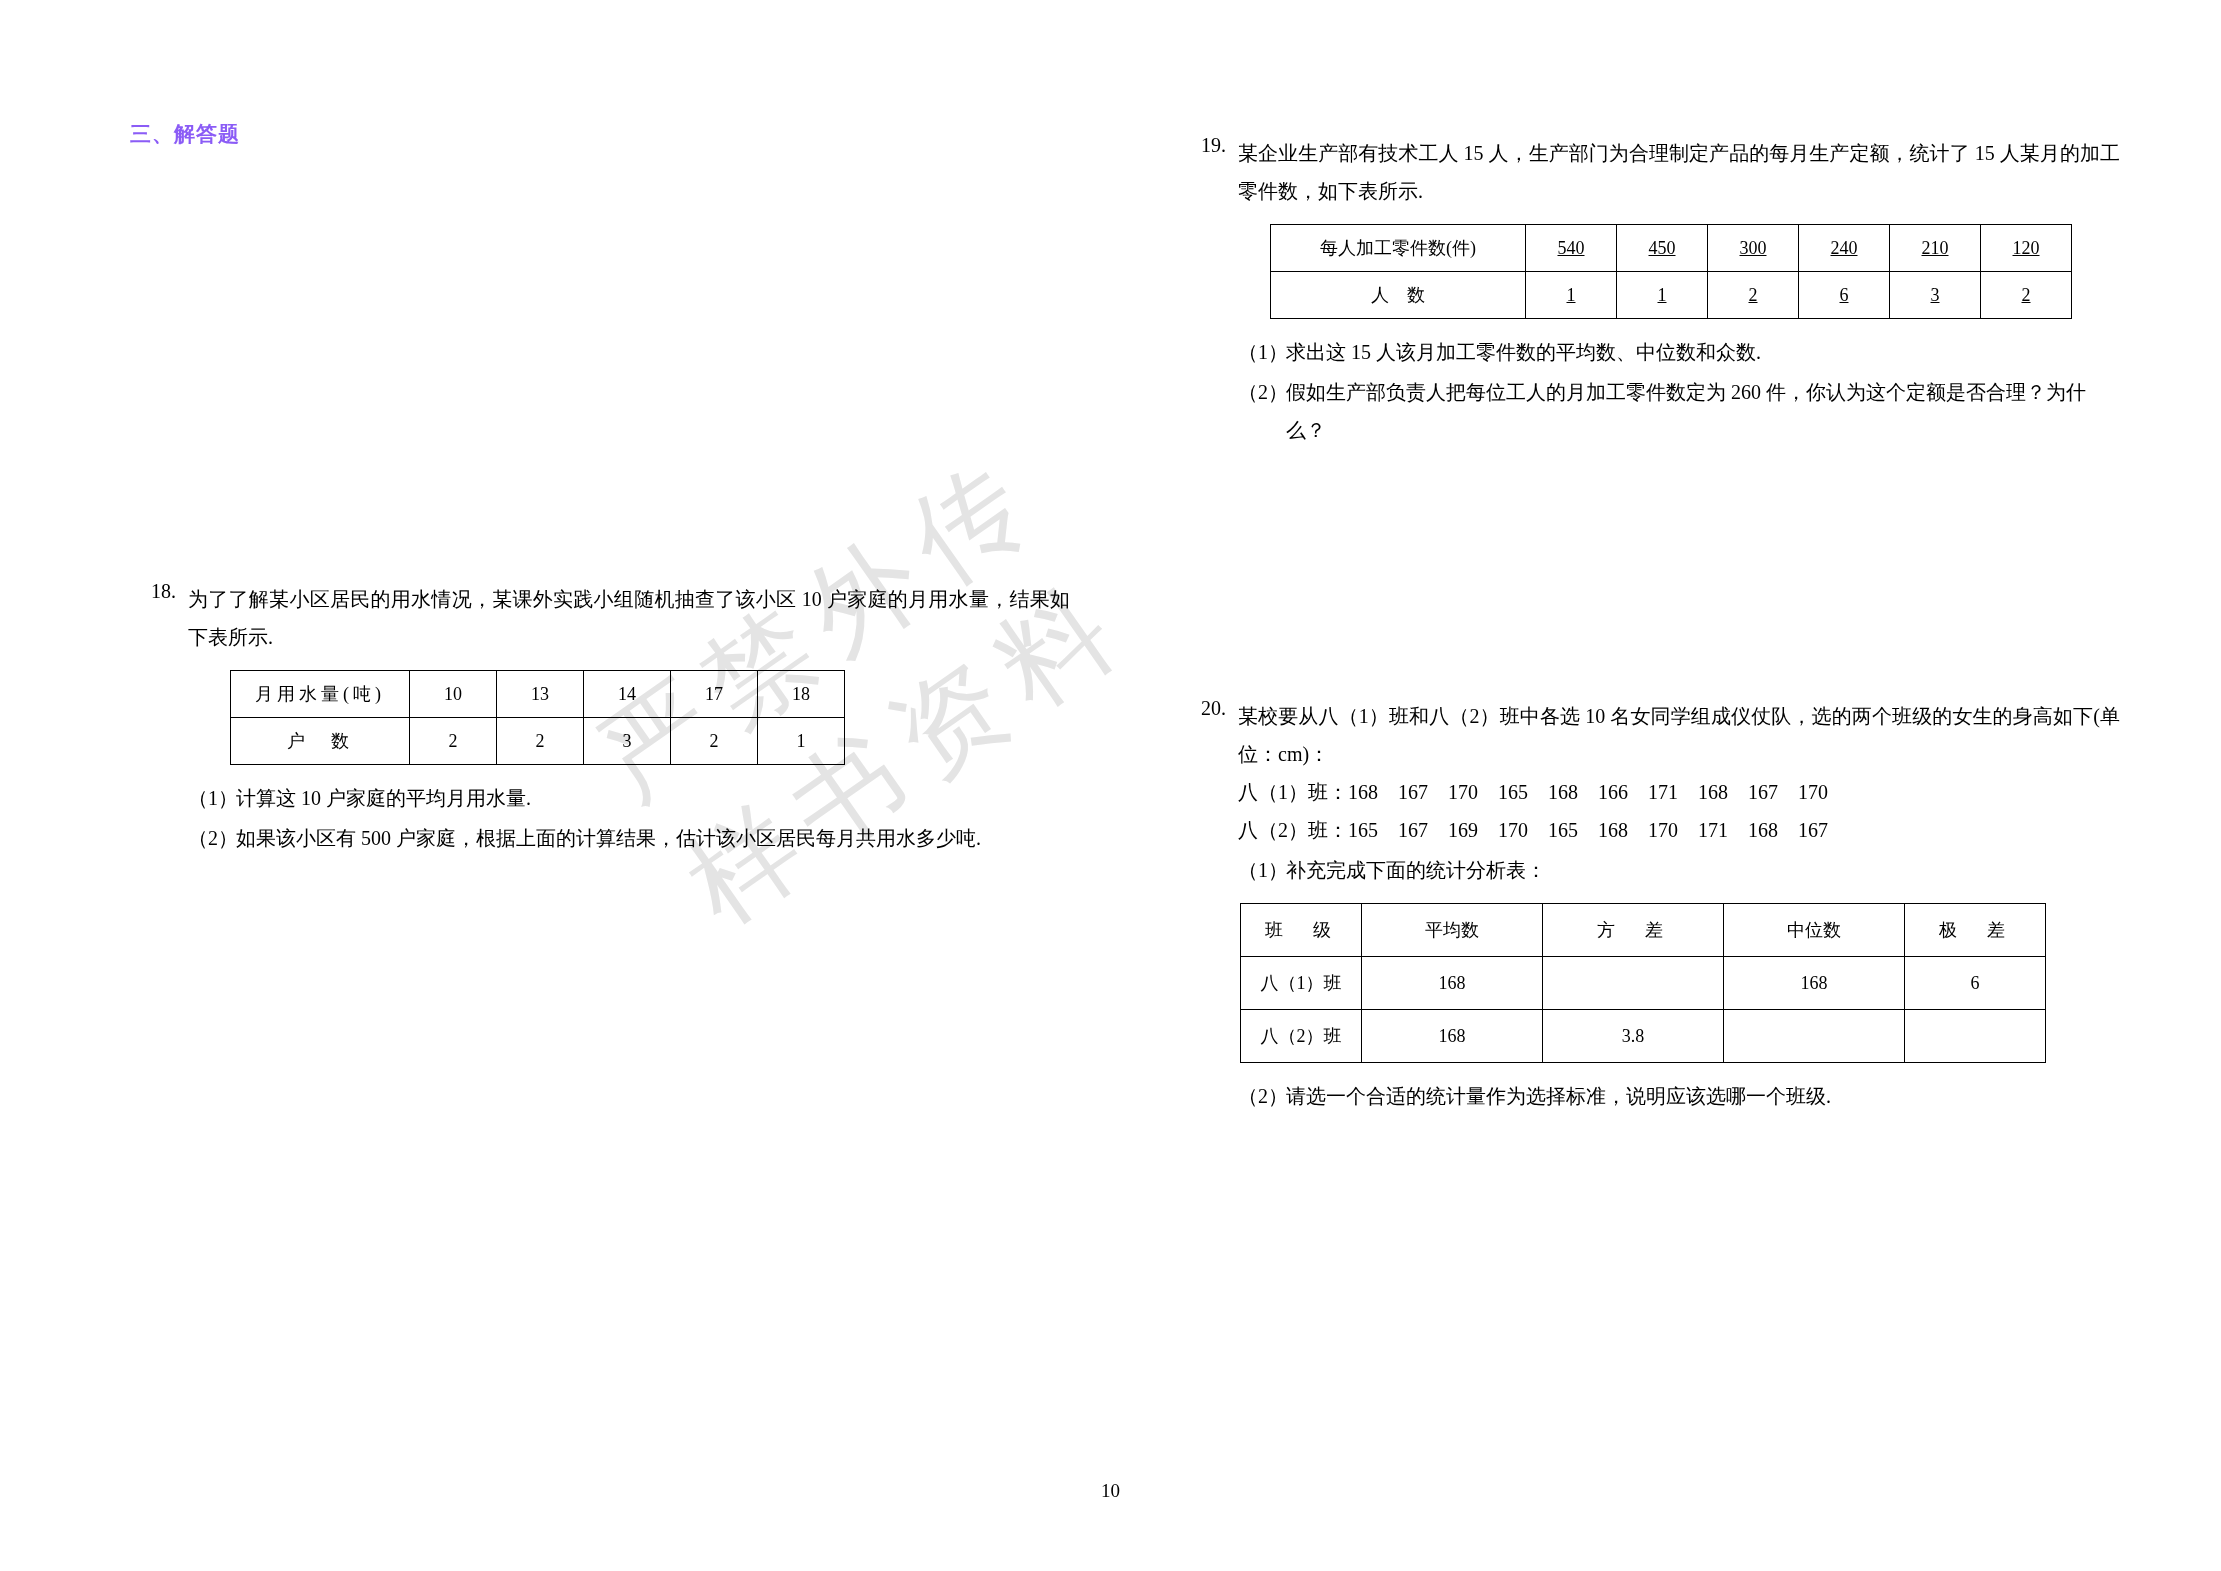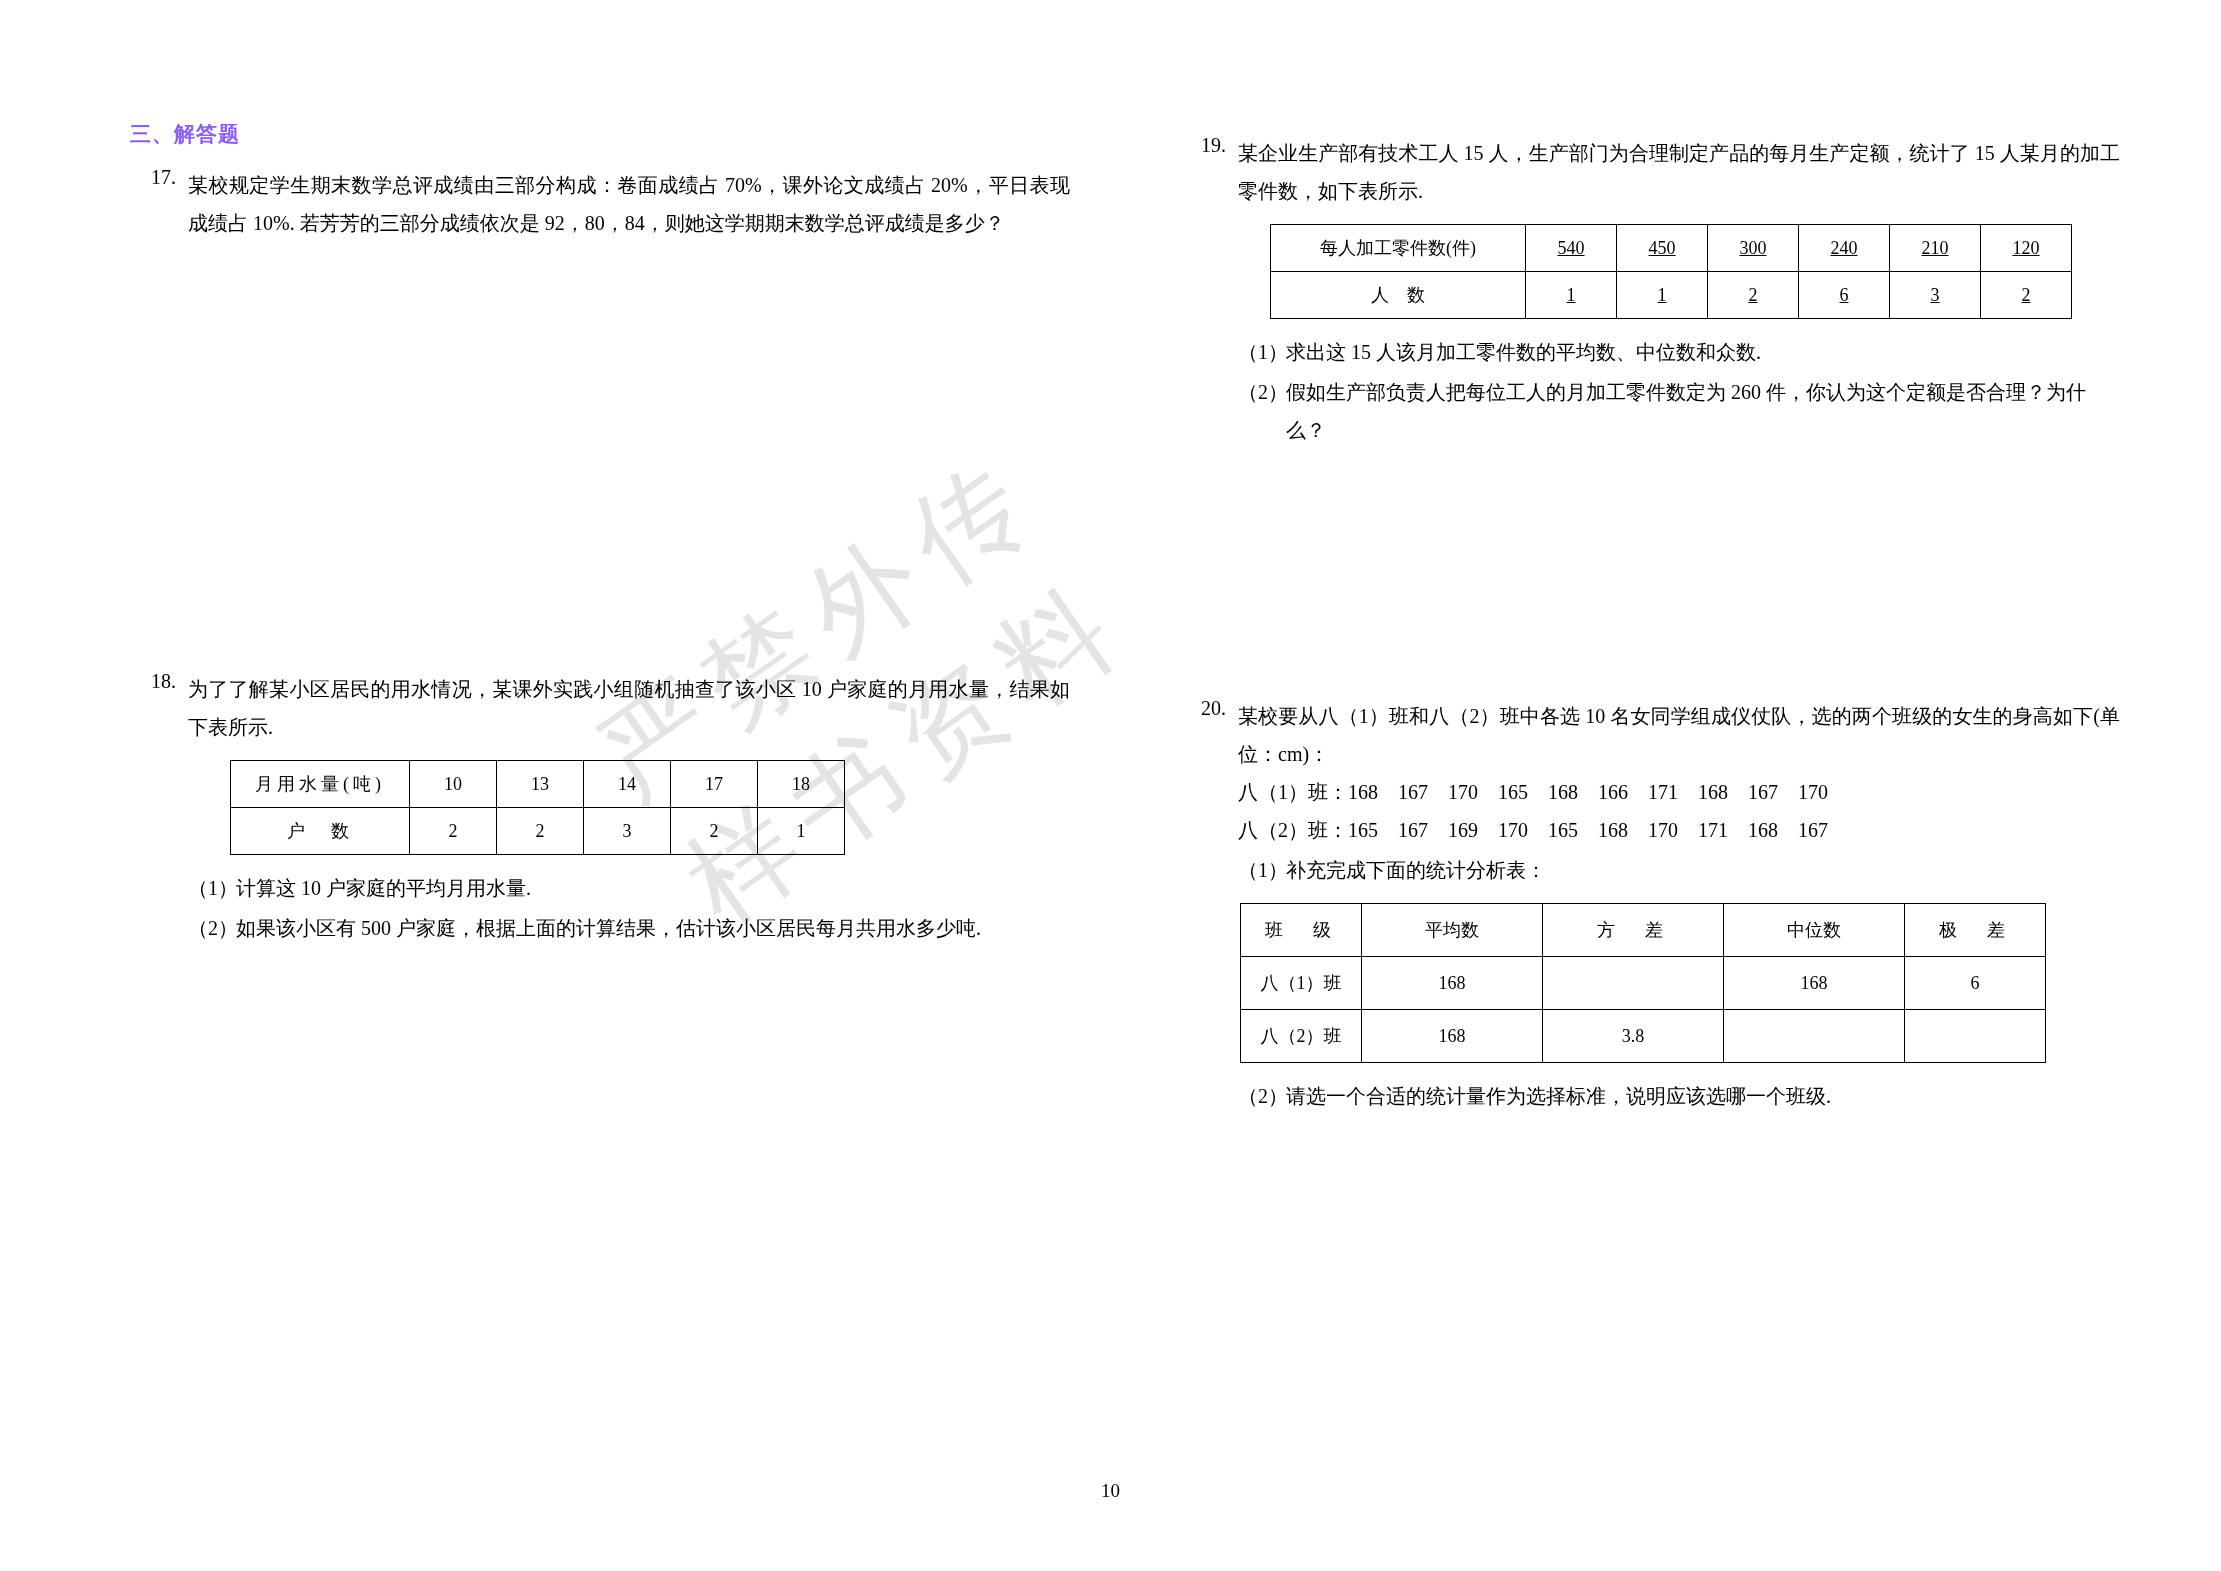--- a/index.html
+++ b/index.html
@@ -146,24 +146,20 @@
 
   <div class="watermark">
     <div class="wm-line">严禁外传</div>
     <div class="wm-line">样书资料</div>
   </div>
 
   <div class="col col-left">
 
     <div class="section-head">三、解答题</div>
 
-    <div class="item">
-      <div class="item-num">17.</div>
-      <div class="item-body">某校规定学生期末数学总评成绩由三部分构成：卷面成绩占 70%，课外论文成绩占 20%，平日表现成绩占 10%. 若芳芳的三部分成绩依次是 92，80，84，则她这学期期末数学总评成绩是多少？</div>
-    </div>
 
     <div style="height:400px"></div>
 
     <div class="item">
       <div class="item-num">18.</div>
       <div class="item-body">为了了解某小区居民的用水情况，某课外实践小组随机抽查了该小区 10 户家庭的月用水量，结果如下表所示.</div>
 
       <table class="dt t18">
         <tbody>
             <tr>

